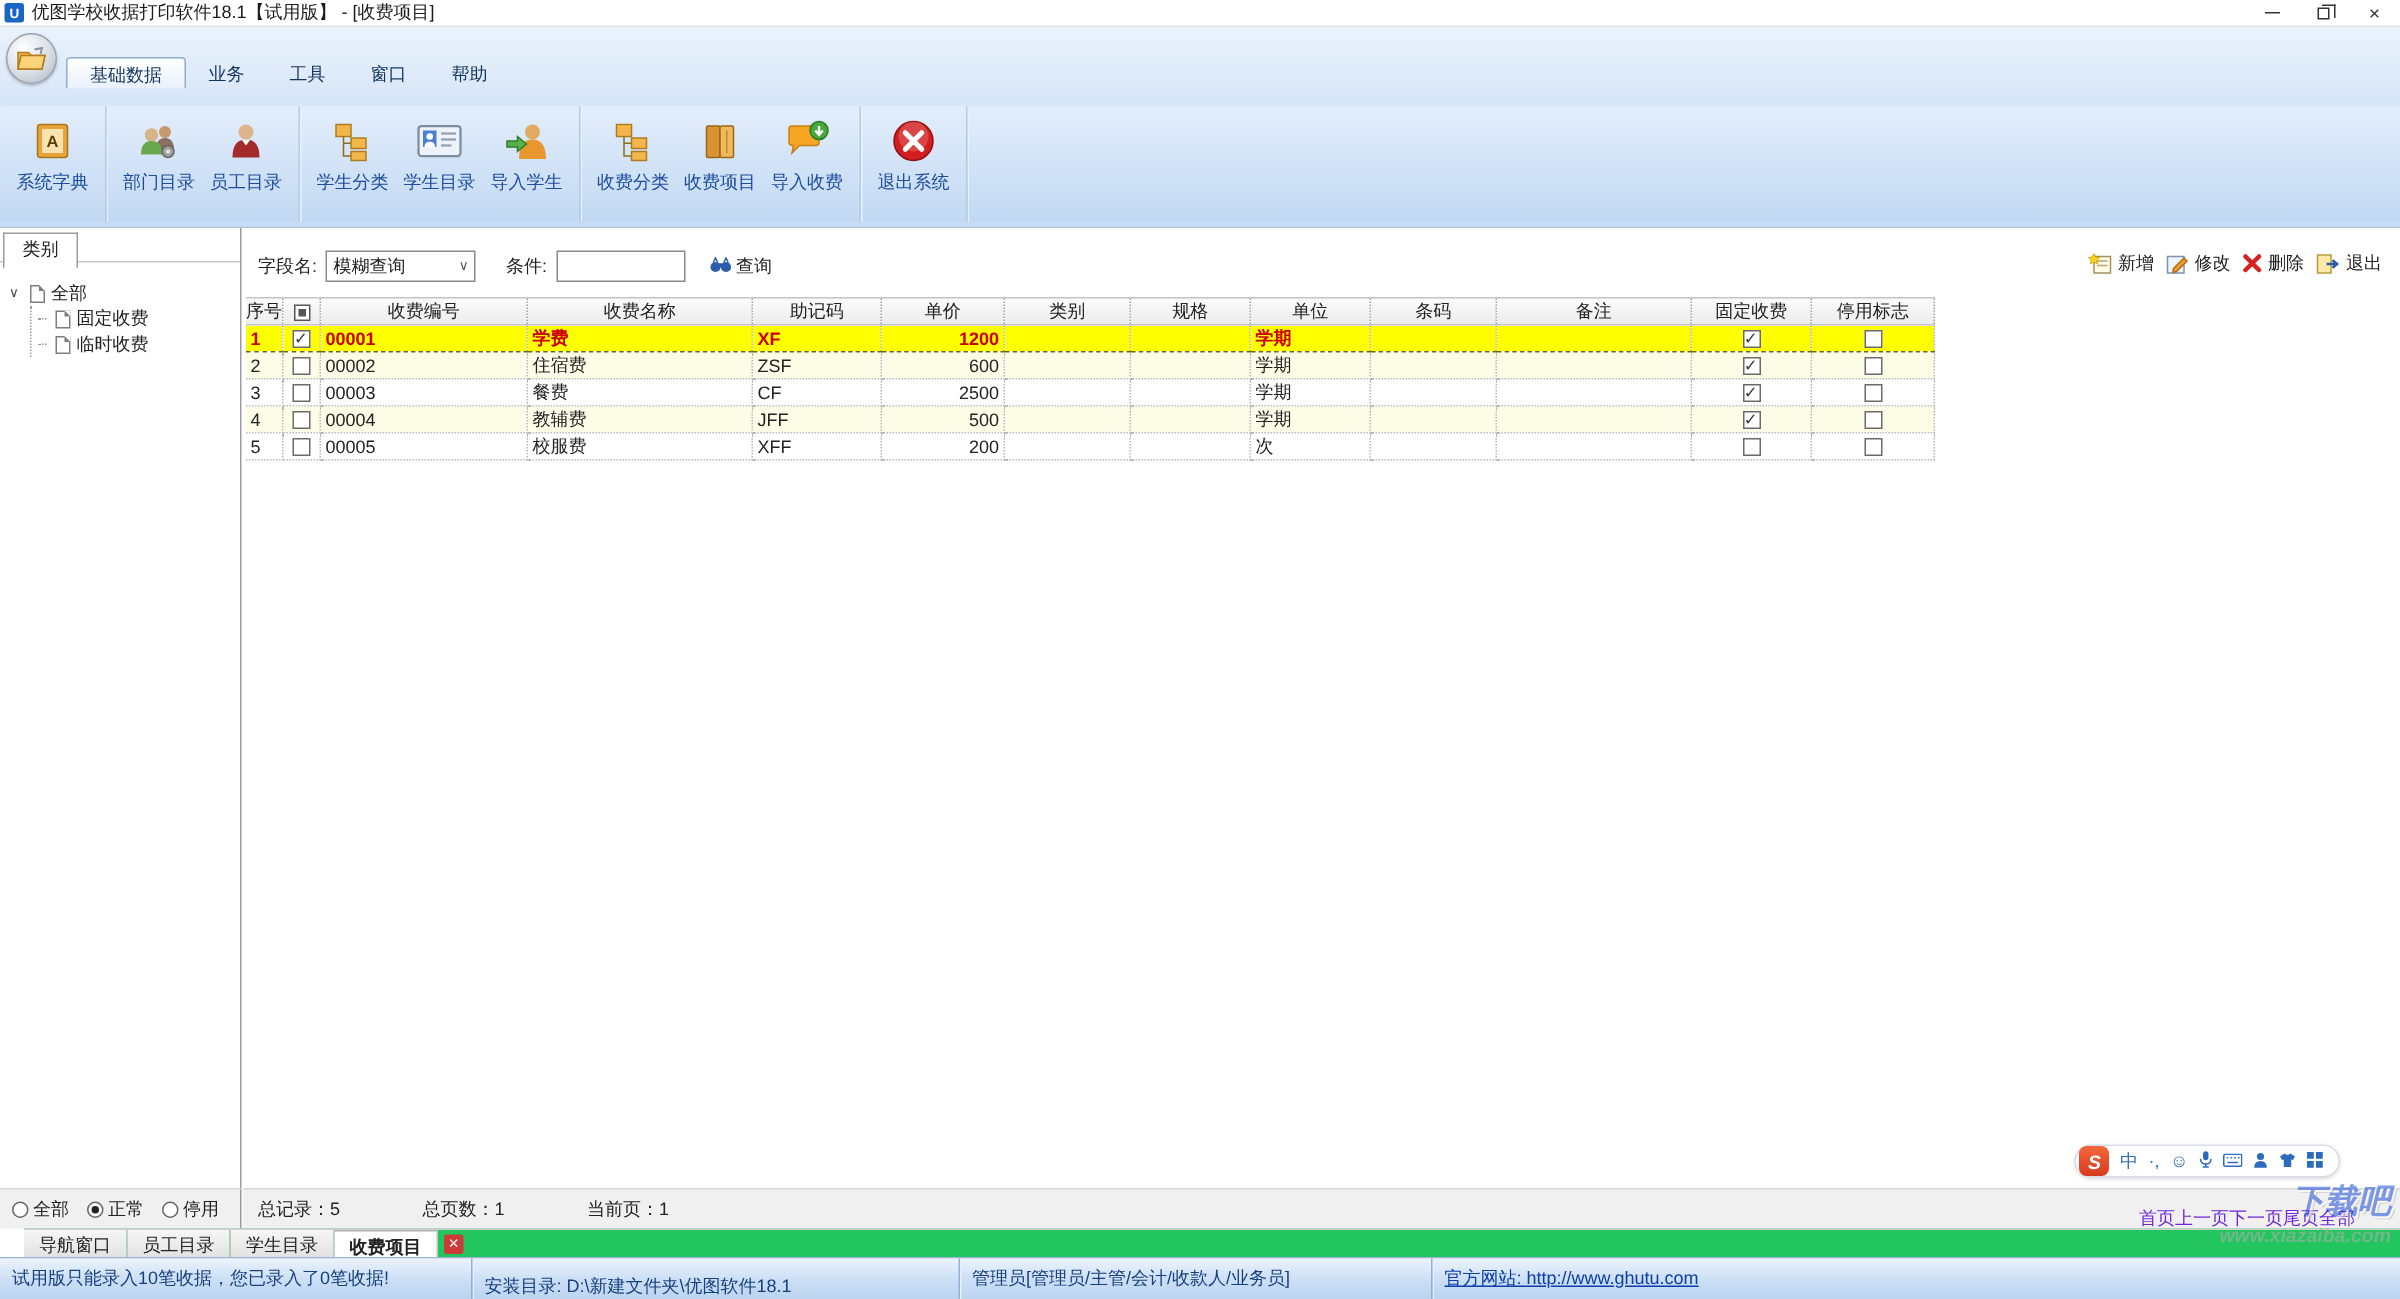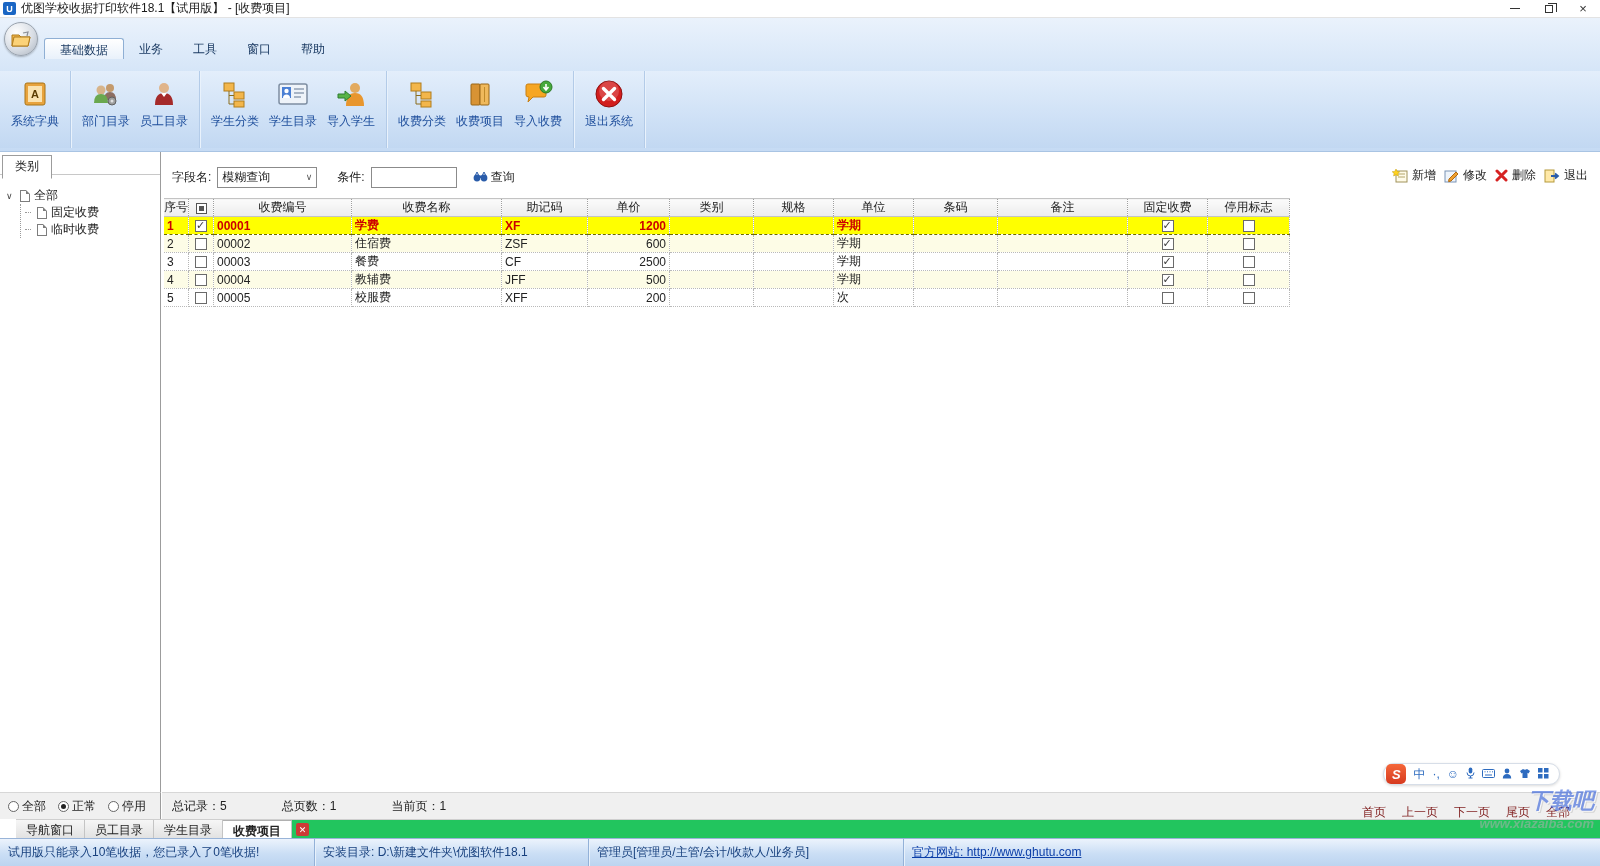--- a/index.html
+++ b/index.html
@@ -85,21 +85,21 @@
   
   .filter-strip { position:absolute; left:0; top:792px; width:161px; height:27px; background:#f0f0f0;
                   border-right:1px solid #9c9c9c; border-top:1px solid #d7d7d7; display:flex; align-items:center; gap:12px; padding-left:8px; }
   .radio-item { display:flex; align-items:center; gap:3px; cursor:default; }
   .radio { width:11px; height:11px; border:1px solid #666; border-radius:50%; background:#fff; position:relative; flex:none; }
   .radio.checked::after { content:""; position:absolute; left:2px; top:2px; width:5px; height:5px; border-radius:50%; background:#222; }
 
   .pagination { position:absolute; left:162px; top:792px; width:1438px; height:27px; background:#f0f0f0;
                 border-top:1px solid #d7d7d7; display:flex; align-items:center; color:#222; }
   .pg-left { display:flex; gap:55px; padding-left:10px; }
-  .pg-right { margin-left:auto; display:flex; gap:16px; padding-right:30px; color:#7f1d1d;margin-top:12px; }
+  .pg-right { margin-left:auto; display:flex; gap:0; padding-right:30px; color:#6d28d9;margin-top:12px; }
   .pg-right span { cursor:default; }
 
   .bottom-tabs { position:absolute; left:16px; top:819px; width:1600px; height:19px; background:#22c55e;
                  border-top:1px solid #cfcfcf; display:flex; align-items:flex-end; }
   .btab { padding:2px 10px; border-right:1px solid #c4c4c4; background:linear-gradient(#f6f6f6,#e2e2e2); height:18px; cursor:default; }
   .btab.active { background:#fff; font-weight:bold; border-top:1px solid #b0b0b0; }
   .btab-close { width:13px; height:13px; background:#cc3b36; color:#fff; font-size:9px; display:flex; align-items:center;
                 justify-content:center; margin:0 0 2px 4px; border-radius:2px; cursor:default; }
 
   .statusbar { position:absolute; left:0; top:838px; width:1600px; height:28px;
@@ -538,21 +538,21 @@
   <div class="btab">员工目录</div>
   <div class="btab">学生目录</div>
   <div class="btab active">收费项目</div>
   <div class="btab-close">✕</div>
 </div>
 
 <div class="statusbar">
   <div class="sb-seg" style="width:315px;">
       <span>试用版只能录入10笔收据，您已录入了0笔收据!</span>
     </div>
-  <div class="sb-seg" style="width:274px;">
+  <div class="sb-seg" style="width:325px;align-items:flex-end;">
       <span>安装目录: D:\新建文件夹\优图软件18.1</span>
     </div>
   <div class="sb-seg" style="width:315px;">
       <span>管理员[管理员/主管/会计/收款人/业务员]</span>
     </div>
   <div class="sb-seg" style="flex:1;border-right:none;">
     <span class="sb-link">官方网站: http://www.ghutu.com</span>
   </div>
 </div>
 

